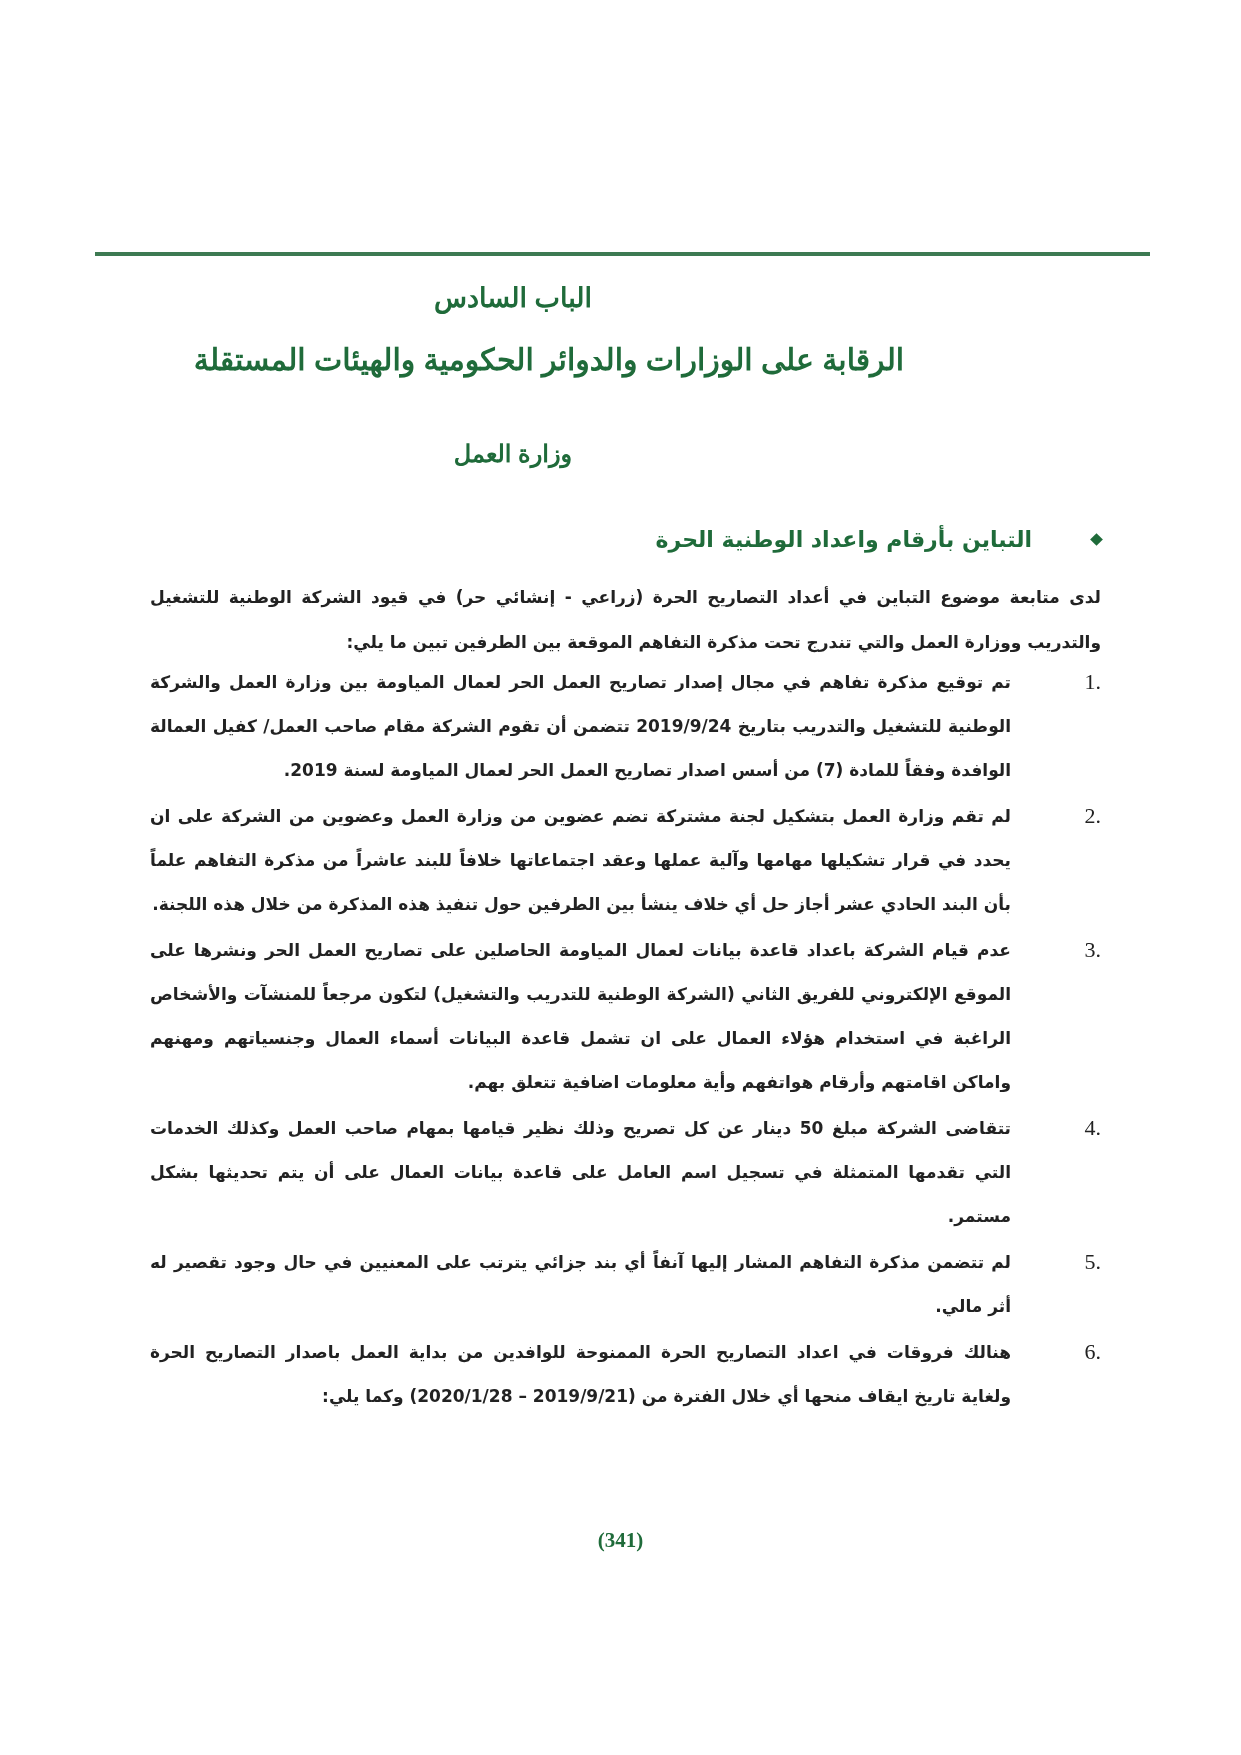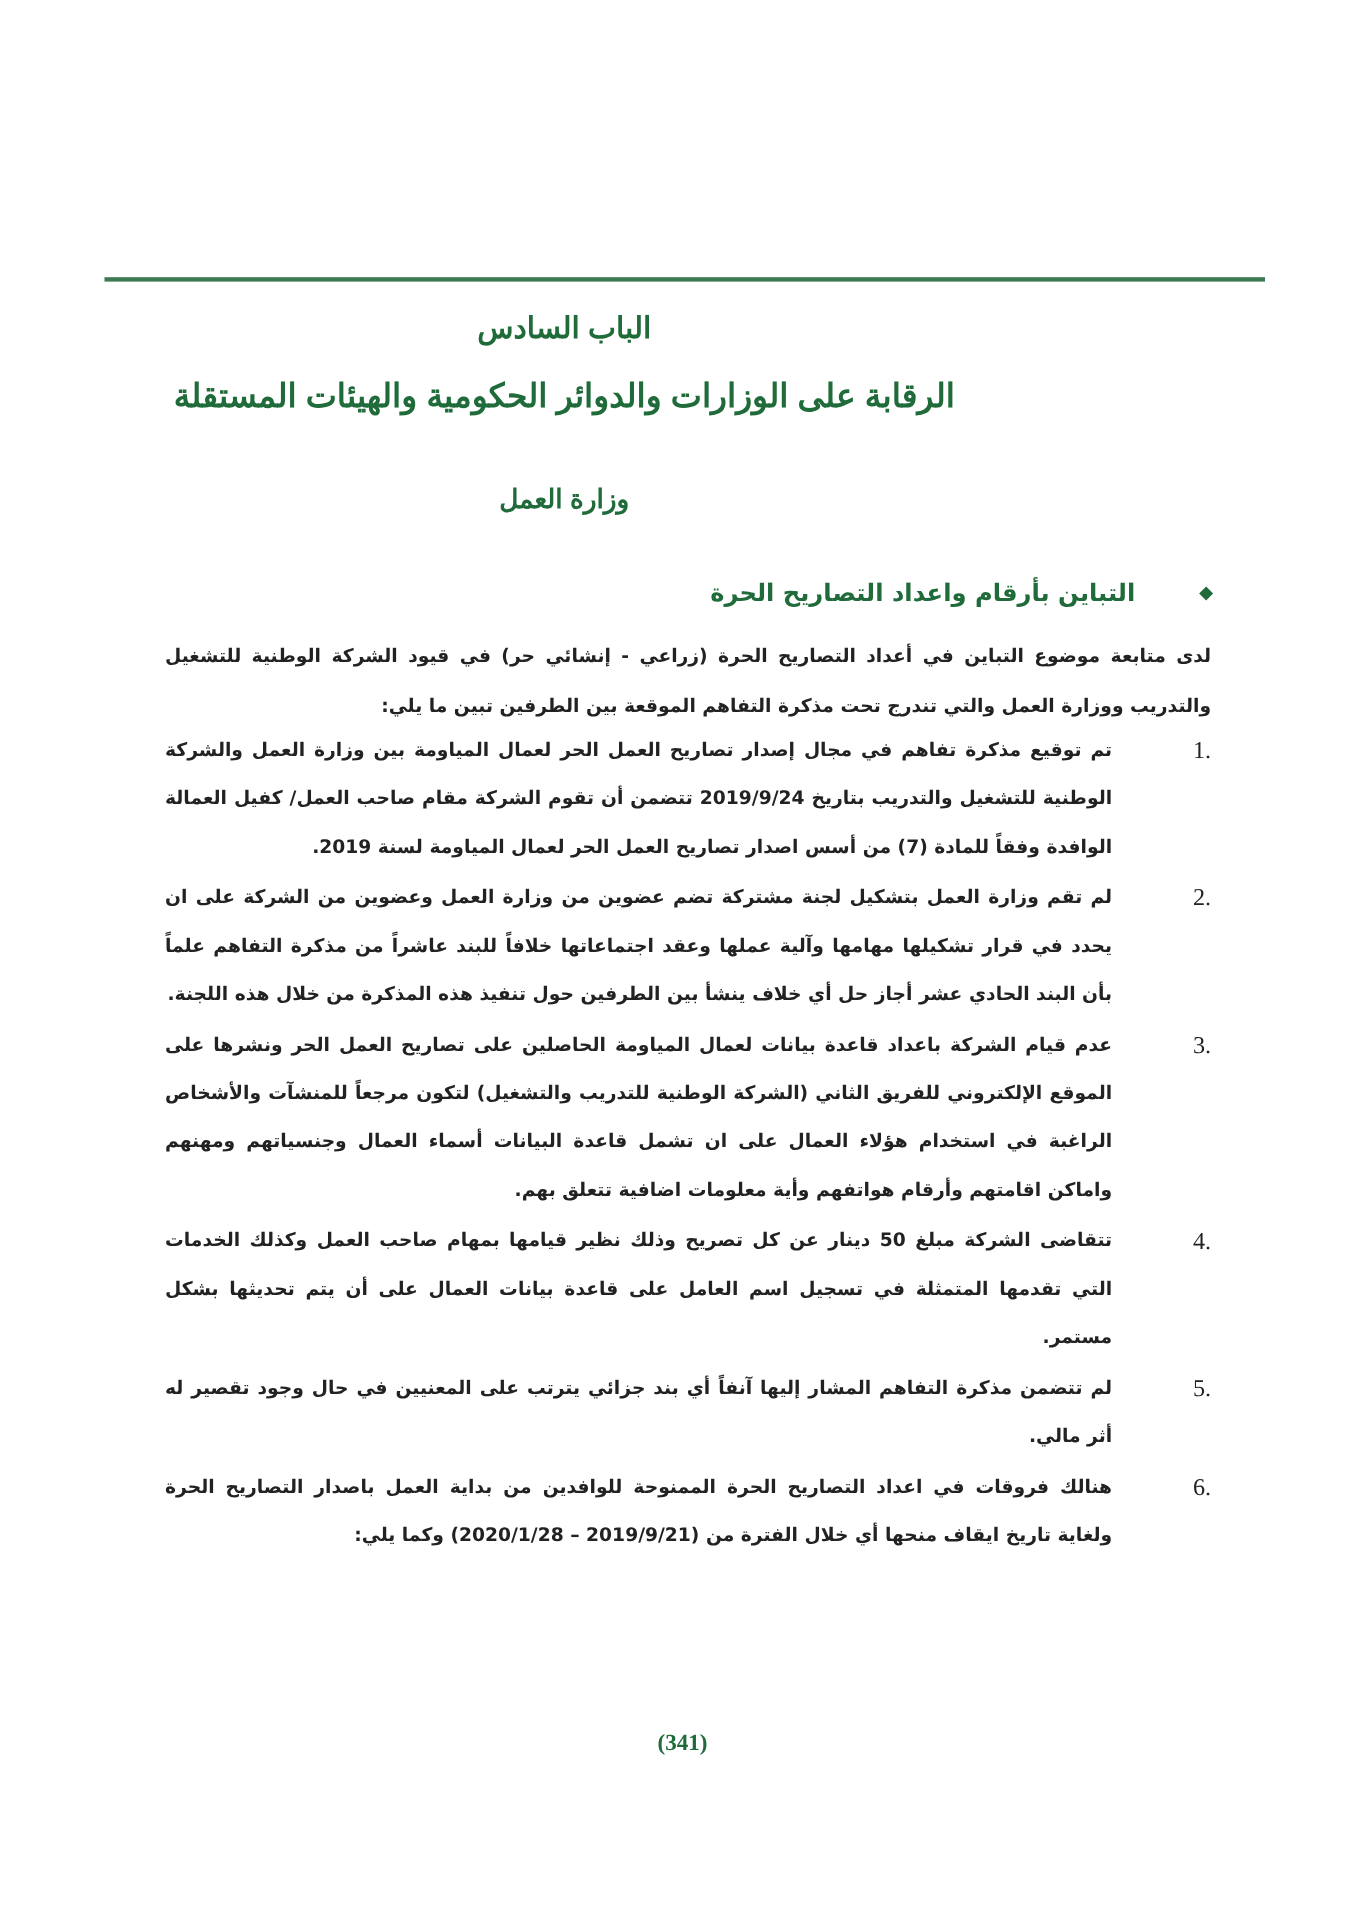--- a/index.html
+++ b/index.html
@@ -8,49 +8,49 @@
     .header { position:absolute; left:95px; top:60px; width:1055px; height:195px; }
     .logo { position:absolute; left:15px; top:5px; width:300px; height:185px; }
     .logo-sub { position:absolute; left:32px; top:168px; font-family:"Liberation Sans", sans-serif;
                 font-size:18px; letter-spacing:11px; color:#222; }
     .report-title { position:absolute; right:20px; top:78px; direction:rtl;
                     font-family:"DejaVu Serif", serif; font-weight:bold; font-size:30px; color:#1f6b3a; }
     .rule { position:absolute; left:95px; top:252px; width:1055px; height:4px; background:#3d7a52; }
     .heading { position:absolute; left:0; width:1026px; text-align:center; direction:rtl;
                font-family:Liberation Sans, sans-serif; font-weight:bold; color:#1f6b3a; }
     .h-chapter { top:282px; font-size:27px; }
-    .h-section { top:342px; font-size:30px; }
+    .h-section { top:342px; font-size:30px;margin-left:36px; }
     .h-ministry { top:440px; font-size:24px; }
     .subhead { position:absolute; right:140px; top:527px; direction:rtl; display:flex; align-items:center;
                font-weight:bold; font-size:22px; color:#1f6b3a; }
     .diamond { width:9px; height:9px; background:#1f6b3a; transform:rotate(45deg); margin-left:60px; }
     .intro { position:absolute; right:140px; left:150px; top:575px; direction:rtl; text-align:justify;
              font-size:17px; line-height:45px; font-weight:bold; color:#222; }
     .list { position:absolute; right:140px; left:150px; top:660px; direction:rtl; margin:0; padding:0; list-style:none; }
     .item { position:relative; padding-right:90px; font-size:17px; line-height:44px; font-weight:bold;
             text-align:justify; color:#222; margin-bottom:2px; }
     .num { position:absolute; right:0; top:0; direction:ltr; font-family:"Liberation Serif", serif;
            font-weight:normal; font-size:22px; color:#222; }
     .page-num { position:absolute; left:0; width:1241px; top:1528px; text-align:center;
-                font-family:"Liberation Serif", serif; font-weight:bold; font-size:21px; color:#1f6b3a;margin-top:44px; }
+                font-family:"Liberation Serif", serif; font-weight:bold; font-size:21px; color:#1f6b3a; }
   </style>
 </head>
 <body>
 
 <div class="header">
 </div>
 <div class="rule"></div>
 
 <div class="heading h-chapter">الباب السادس</div>
 <div class="heading h-section">الرقابة على الوزارات والدوائر الحكومية والهيئات المستقلة</div>
 <div class="heading h-ministry">وزارة العمل</div>
 
 <div class="subhead">
   <span class="diamond"></span>
-  <span>التباين بأرقام واعداد التصاريح الحرة</span>
+  <span>التباين بأرقام واعداد الوطنية الحرة</span>
 </div>
 
 <div class="intro">لدى متابعة موضوع التباين في أعداد التصاريح الحرة (زراعي - إنشائي حر) في قيود الشركة الوطنية للتشغيل والتدريب ووزارة العمل والتي تندرج تحت مذكرة التفاهم الموقعة بين الطرفين تبين ما يلي:</div>
 
 <ol class="list">
   <li class="item">
     <span class="num">1.</span>
     <span>تم توقيع مذكرة تفاهم في مجال إصدار تصاريح العمل الحر لعمال المياومة بين وزارة العمل والشركة الوطنية للتشغيل والتدريب بتاريخ 2019/9/24 تتضمن أن تقوم الشركة مقام صاحب العمل/ كفيل العمالة الوافدة وفقاً للمادة (7) من أسس اصدار تصاريح العمل الحر لعمال المياومة لسنة 2019.</span>
   </li>
   <li class="item">

